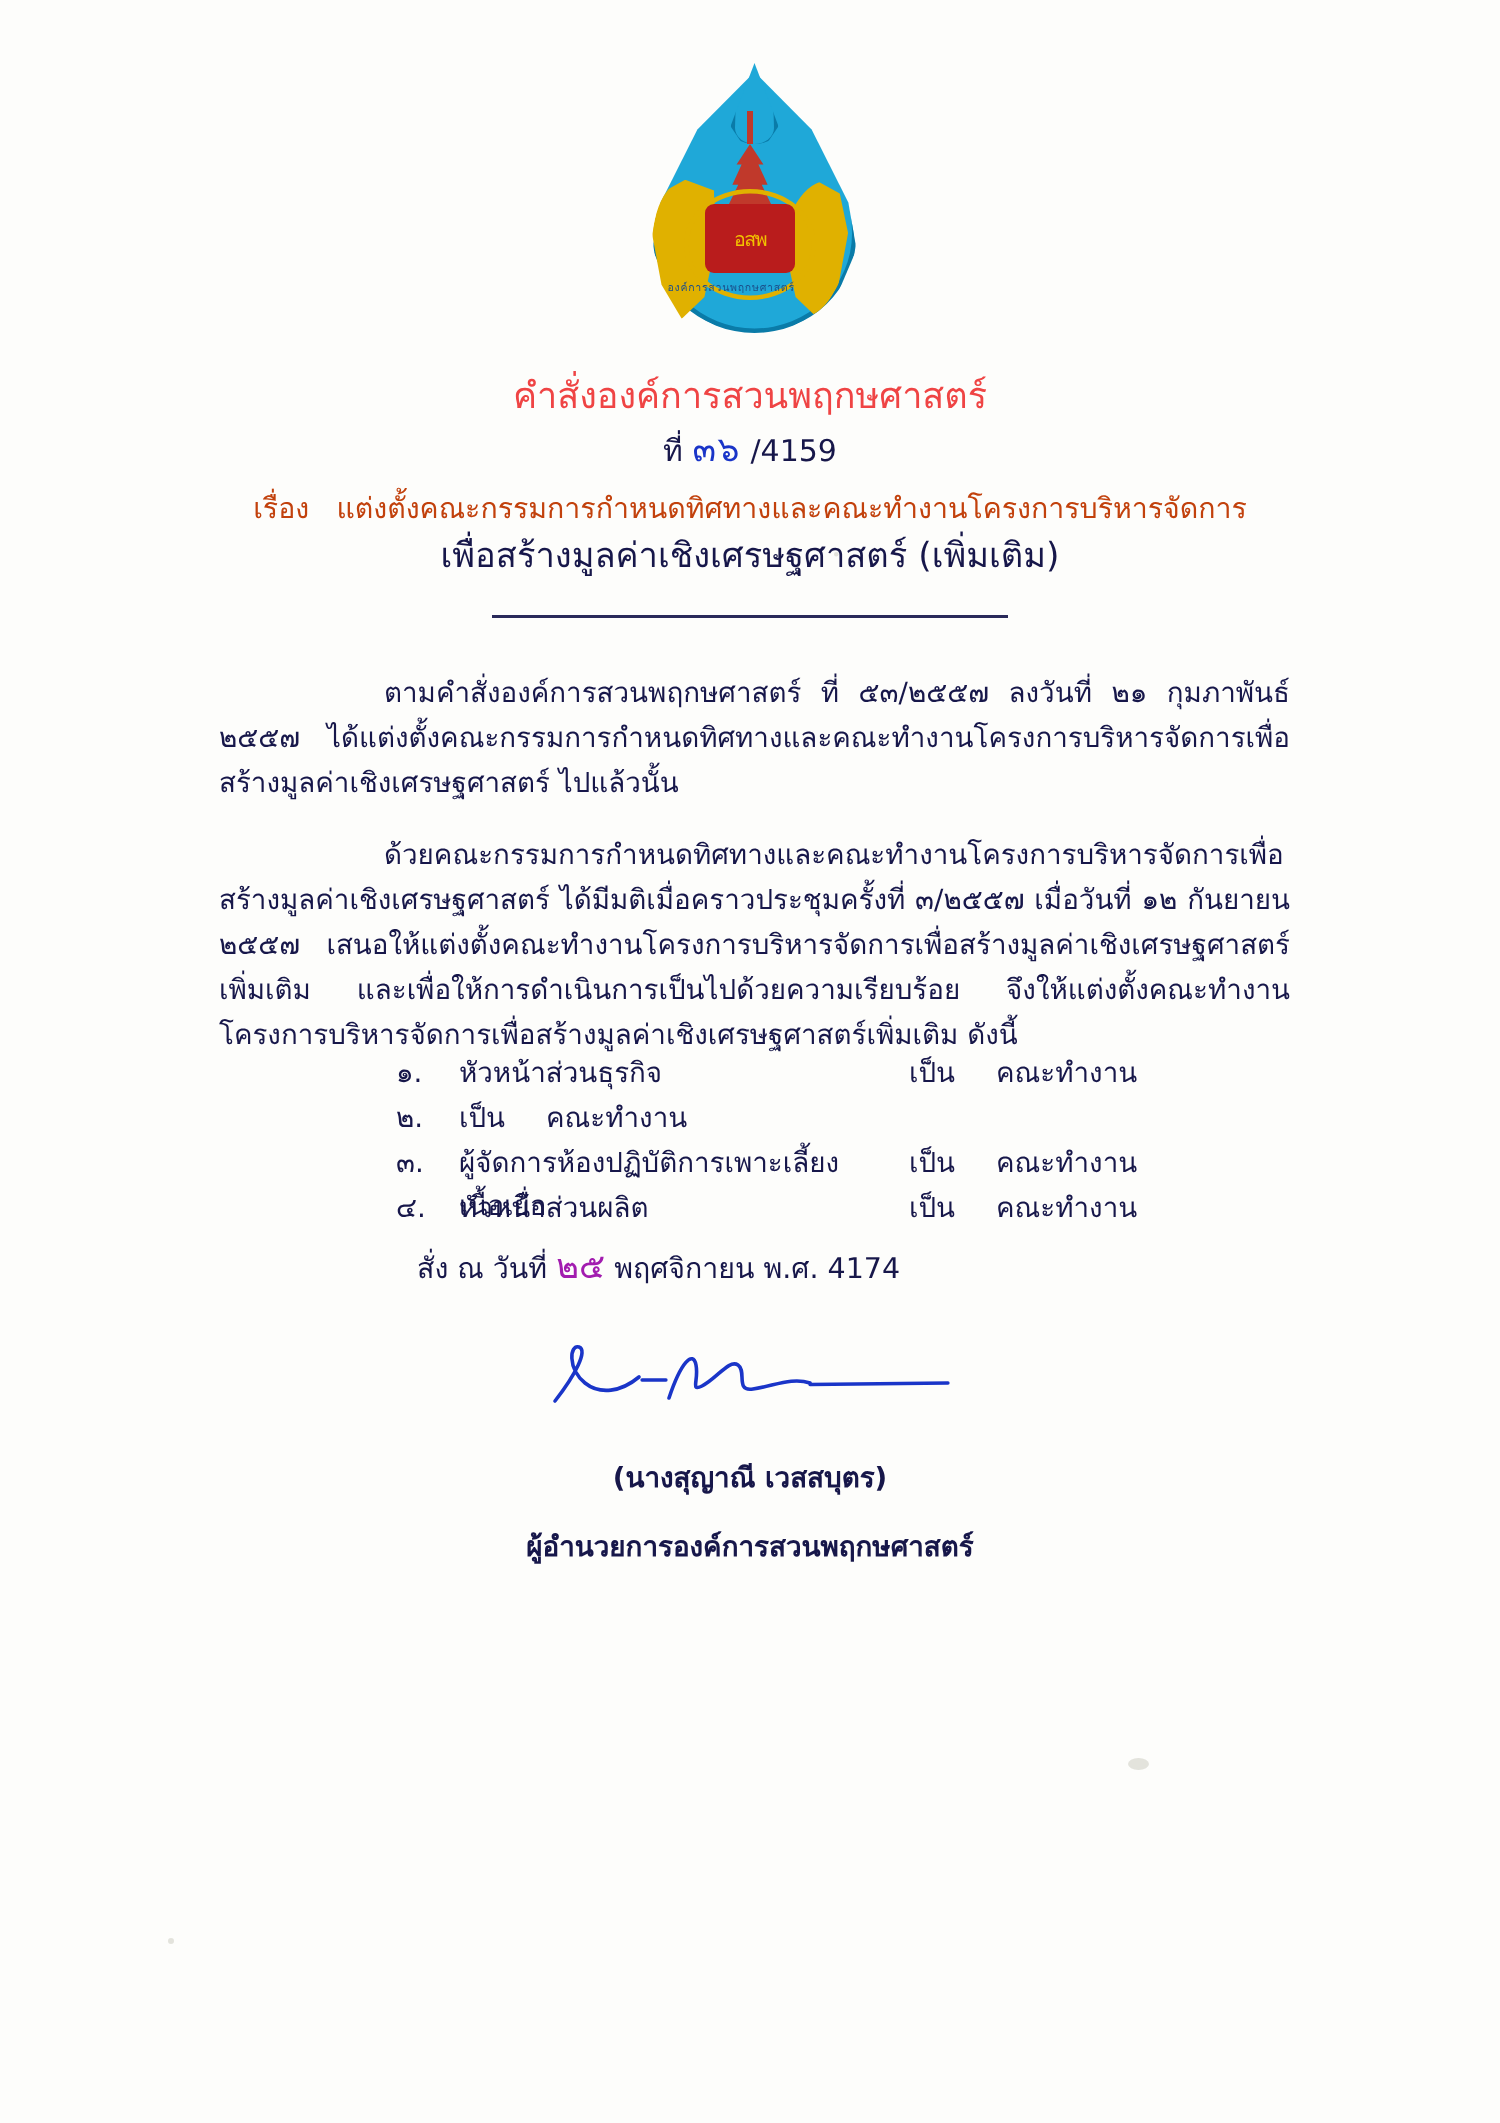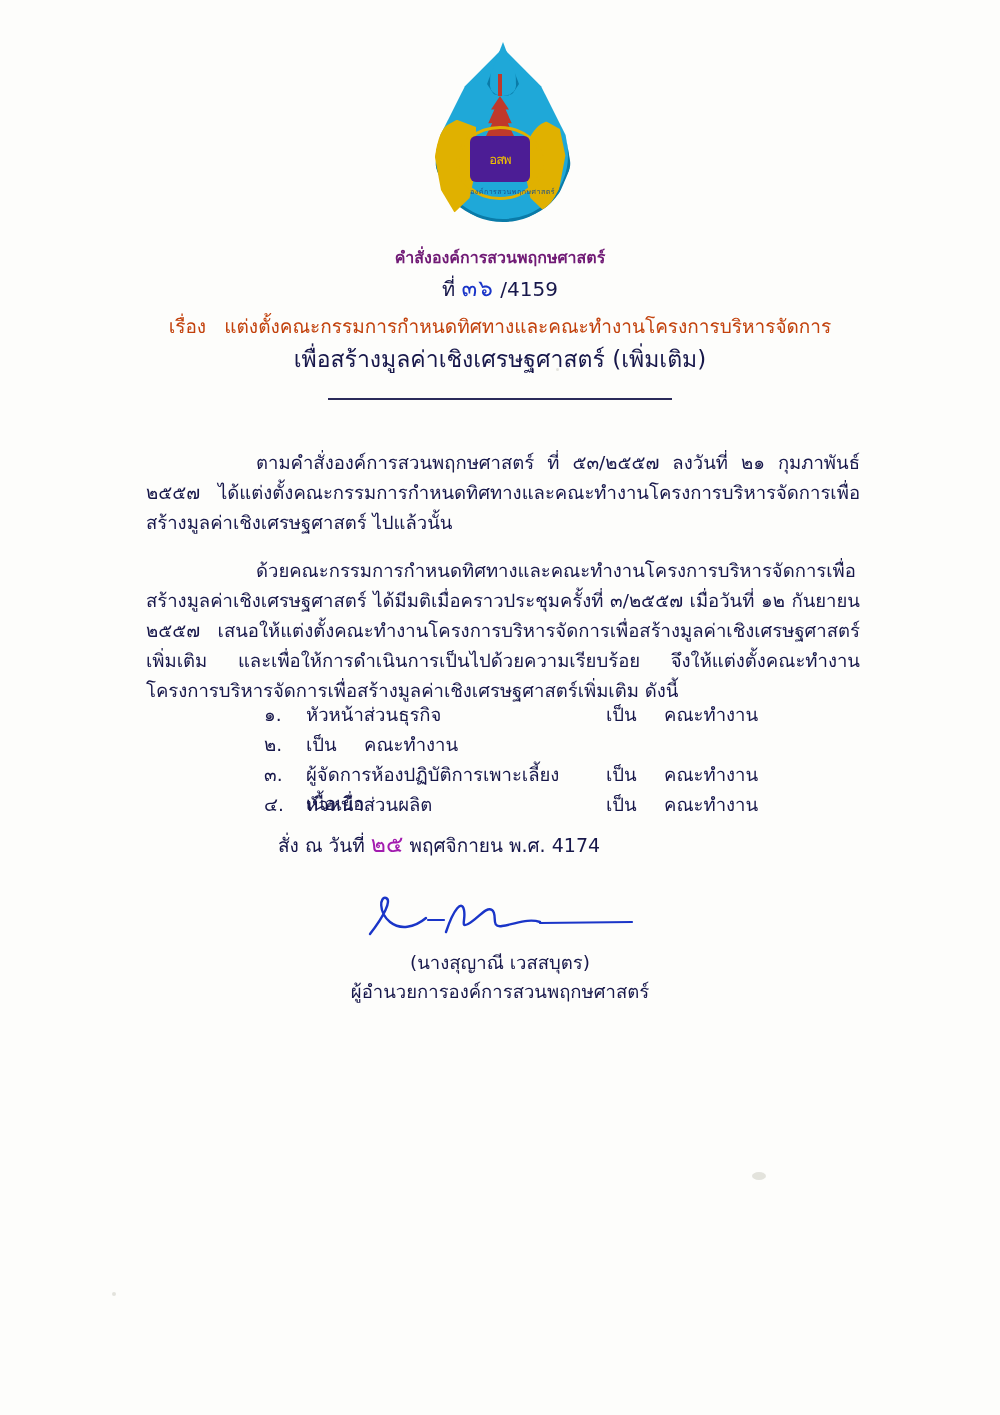--- a/index.html
+++ b/index.html
@@ -113,21 +113,21 @@
     clip-path: polygon(40% 0%, 78% 8%, 96% 36%, 90% 74%, 66% 100%, 30% 86%, 5% 48%, 0% 10%);
     transform: rotate(6deg);
   }
   .seal-center {
     position: absolute;
     left: 50%;
     top: 88px;
     margin-left: -30px;
     width: 60px;
     height: 46px;
-    background: #4c1d95;
+    background: #b91c1c;
     border-radius: 6px;
     display: flex;
     align-items: center;
     justify-content: center;
     color: #f2c200;
     font-size: 13px;
     letter-spacing: -1px;
     overflow: hidden;
     font-family: "DejaVu Serif", serif;
   }
@@ -141,39 +141,38 @@
     border: 3px solid #e0b100;
     border-radius: 50%;
     box-sizing: border-box;
   }
   .seal-text {
     position: absolute;
     left: 50%;
     top: 138px;
     margin-left: -55px;
     width: 110px;
-    text-align: right;
+    text-align: left;
     font-size: 7px;
     color: #1b4f8a;
     letter-spacing: 0.5px;
   }
 
   
   .head-block {
     position: absolute;
     top: 246px;
     left: 0;
     right: 0;
     text-align: center;
     line-height: 1.55;
   }
   .head-line {
-    font-size: 16px;
-    color: #701a75;
-    font-weight: bold;
+    font-size: 24px;
+    color: #ef4444;
   }
   .head-num {
     font-size: 20px;
     color: #17174a;
   }
   .handwritten {
     color: #1a35c8;
     font-family: "DejaVu Serif", serif;
     font-size: 23px;
     letter-spacing: 1px;
@@ -266,27 +265,30 @@
     text-align: center;
   }
   .sig-scribble {
     width: 320px;
     height: 58px;
     margin: 0 auto;
     position: relative;
   }
   .sig-scribble svg { display: block; }
   .sig-name {
+    margin-top: 22px;
     font-size: 18.5px;
     color: #17174a;
+    font-weight: bold;
   }
   .sig-title {
-    margin-top: 0;
+    margin-top: 17px;
     font-size: 18.5px;
     color: #17174a;
+    font-weight: bold;
   }
 
   
   .speck {
     position: absolute;
     background: #d9d9d2;
     border-radius: 50%;
     opacity: 0.75;
   }
 </style>

